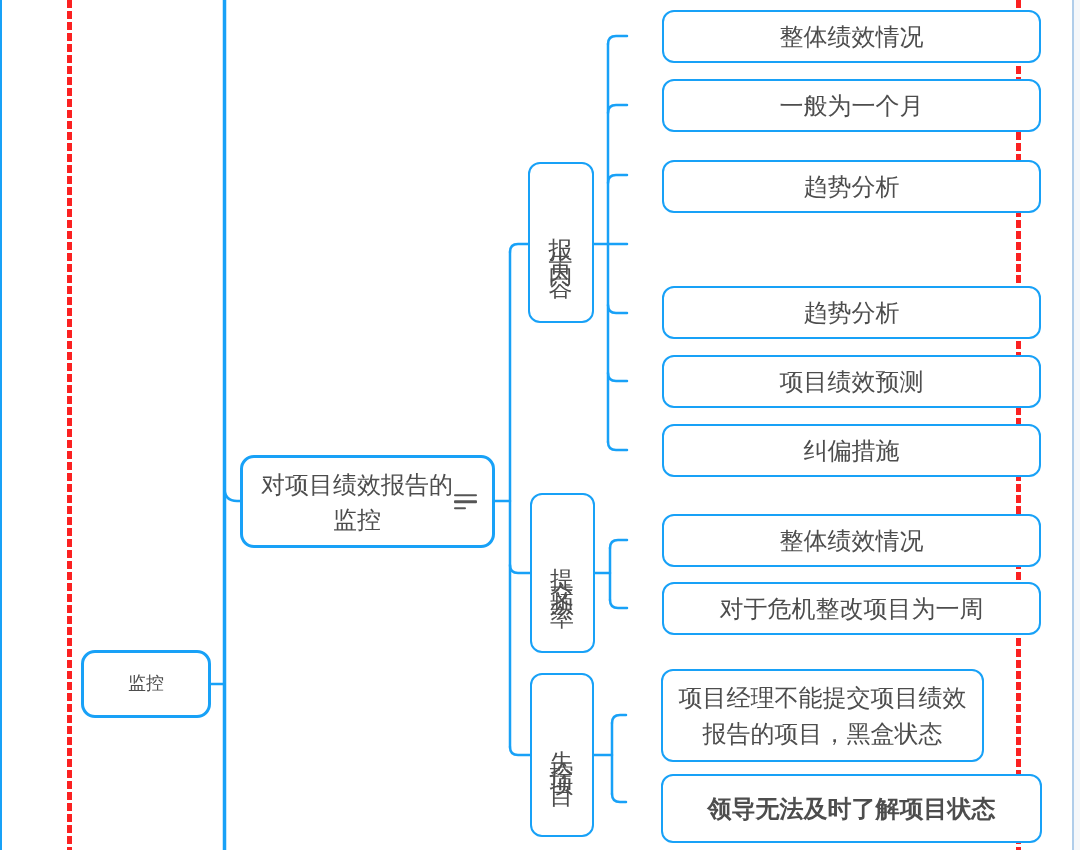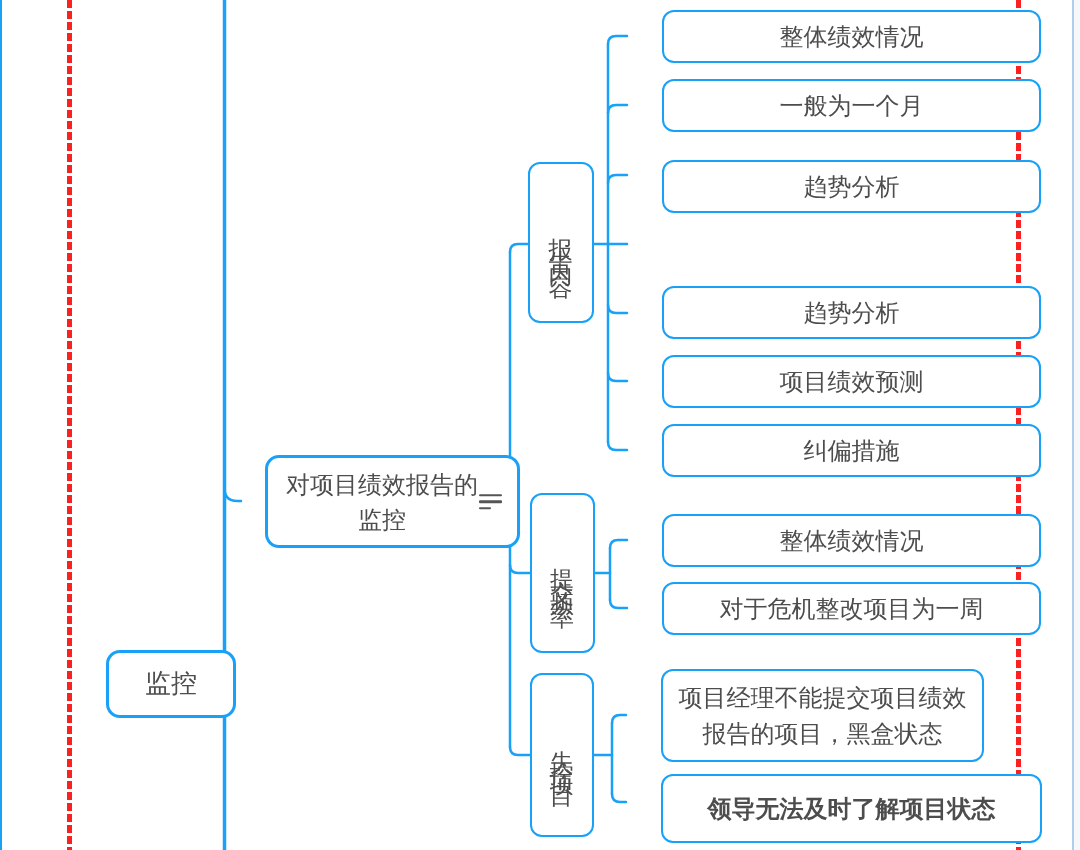--- a/index.html
+++ b/index.html
@@ -16,26 +16,26 @@
   svg.links{position:absolute;left:0;top:0;width:1080px;height:850px;}
   svg.links path, svg.links line{fill:none;stroke:var(--branch);stroke-width:2.5;stroke-linecap:round;}
   svg.links .trunk{stroke-width:3.5;}
 
   .node{
     position:absolute;background:#fff;border:2.5px solid var(--branch);
     border-radius:12px;color:var(--text);
     display:flex;align-items:center;justify-content:center;
     box-sizing:border-box;text-align:center;font-size:24px;line-height:1.3;
   }
-  .node.major{border-width:3px;border-radius:14px;margin-left:25px;}
+  .node.major{border-width:3px;border-radius:14px;}
   .vnode{
     writing-mode:vertical-lr;text-orientation:upright;
     letter-spacing:12px;font-size:24px;
   }
-  .root-node{font-size:26px;}
+  .root-node{font-size:18px;}
   .topic-node{justify-content:flex-start;padding-left:14px;}
   .topic-node .topic-text{width:200px;text-align:center;line-height:35px;}
   .notes-icon{
     position:absolute;right:14px;top:50%;transform:translateY(-50%);
     width:24px;display:flex;flex-direction:column;gap:4px;
   }
   .notes-icon i{display:block;height:2.5px;background:#555;border-radius:1px;}
   .notes-icon i:nth-child(1){width:23px;}
   .notes-icon i:nth-child(2){width:23px;}
   .notes-icon i:nth-child(3){width:12px;}

